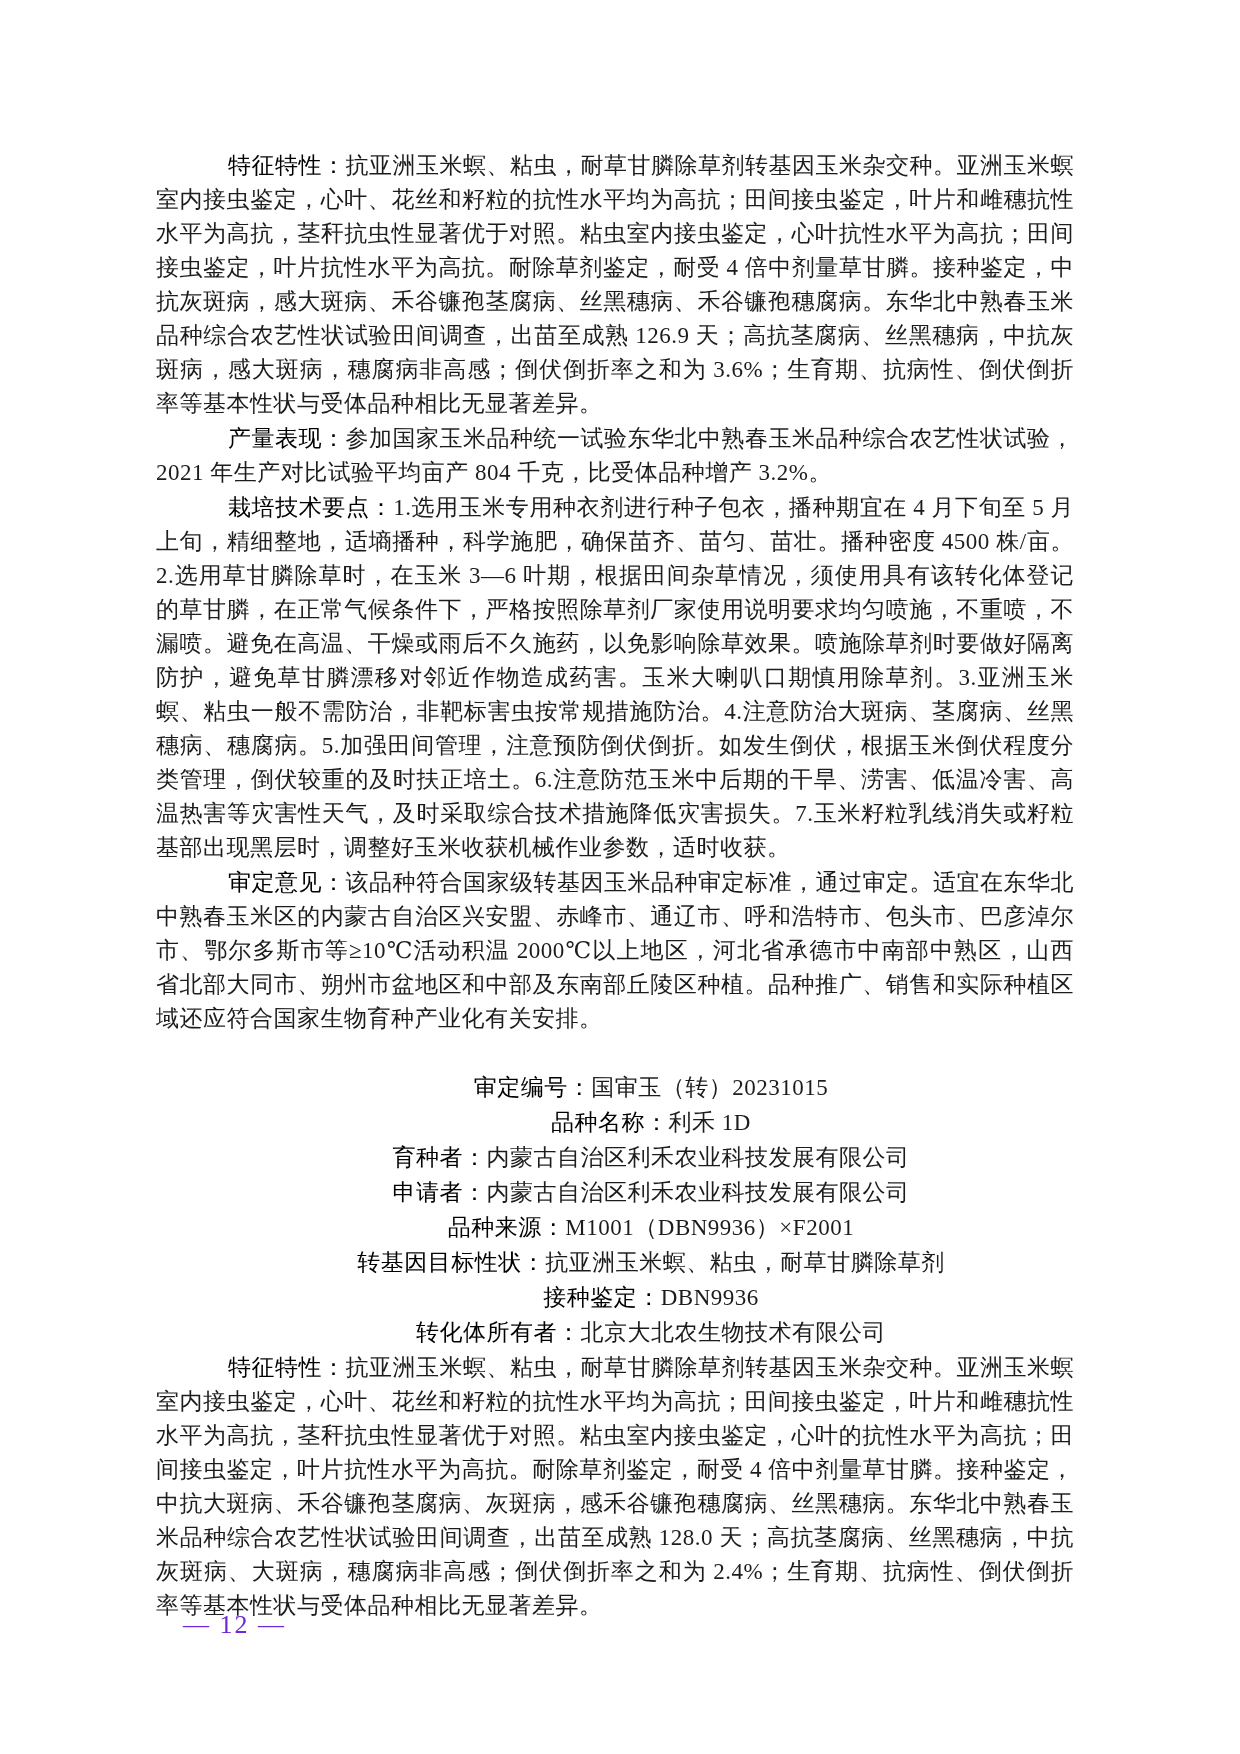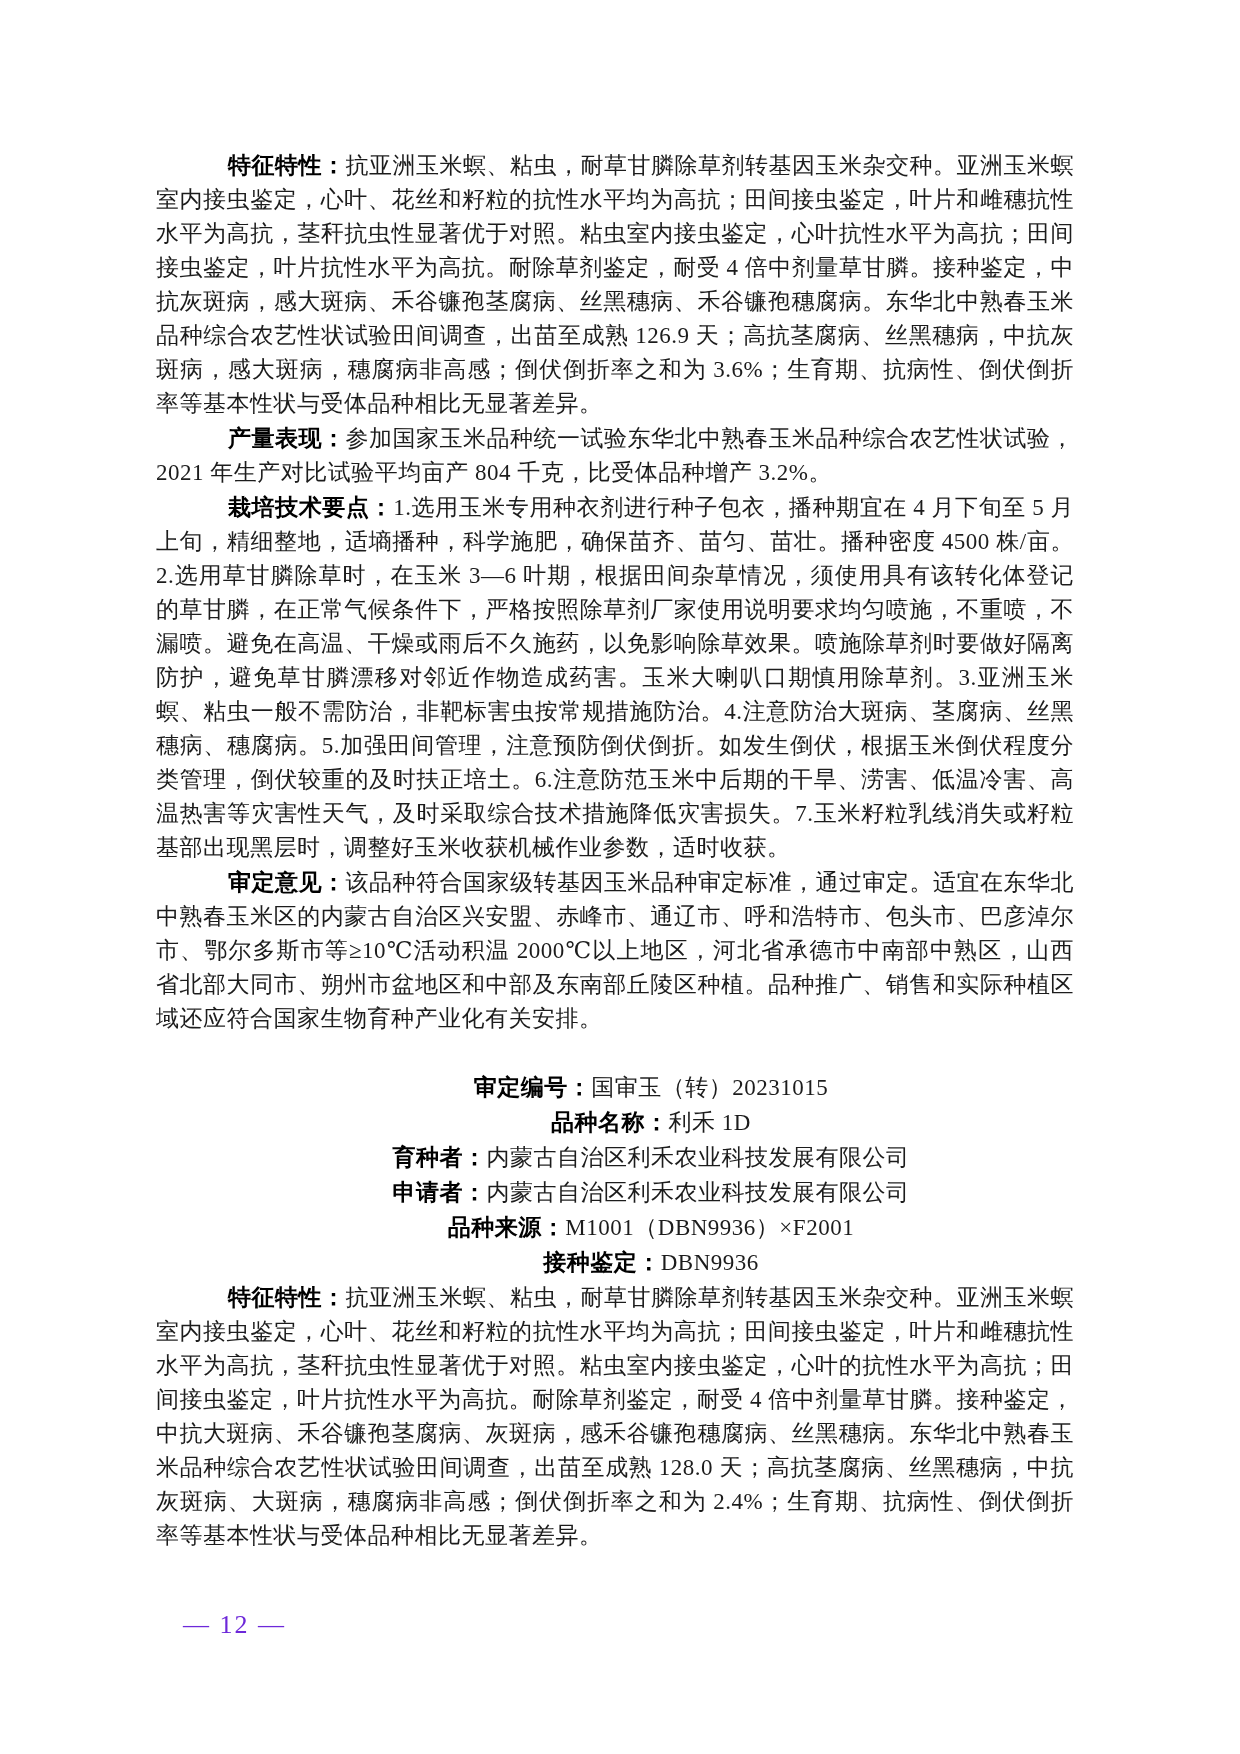--- a/index.html
+++ b/index.html
@@ -29,21 +29,21 @@
     text-align: justify;
     text-indent: 72px;
     letter-spacing: 0.5px;
   }
   p.field {
     text-align: center;
     white-space: nowrap;
   }
   .lbl {
     font-family: "Liberation Sans", "DejaVu Sans", sans-serif;
-    font-weight: 700;
+    font-weight: 400;
     color: #000000;
   }
   .spacer {
     height: 34px;
   }
   .footer {
     position: absolute;
     left: 183px;
     top: 1608px;
     font-size: 26px;
@@ -72,23 +72,25 @@
     <p class="field"><span class="lbl">审定编号：</span><span>国审玉（转）20231015</span></p>
 
     <p class="field"><span class="lbl">品种名称：</span><span>利禾 1D</span></p>
 
     <p class="field"><span class="lbl">育种者：</span><span>内蒙古自治区利禾农业科技发展有限公司</span></p>
 
     <p class="field"><span class="lbl">申请者：</span><span>内蒙古自治区利禾农业科技发展有限公司</span></p>
 
     <p class="field"><span class="lbl">品种来源：</span><span>M1001（DBN9936）×F2001</span></p>
 
+    <p class="field"><span class="lbl">转基因目标性状：</span><span>抗亚洲玉米螟、粘虫，耐草甘膦除草剂</span></p>
 
     <p class="field"><span class="lbl">接种鉴定：</span><span>DBN9936</span></p>
 
+    <p class="field"><span class="lbl">转化体所有者：</span><span>北京大北农生物技术有限公司</span></p>
 
 
     <p class="para"><span class="lbl">特征特性：</span><span>抗亚洲玉米螟、粘虫，耐草甘膦除草剂转基因玉米杂交种。亚洲玉米螟室内接虫鉴定，心叶、花丝和籽粒的抗性水平均为高抗；田间接虫鉴定，叶片和雌穗抗性水平为高抗，茎秆抗虫性显著优于对照。粘虫室内接虫鉴定，心叶的抗性水平为高抗；田间接虫鉴定，叶片抗性水平为高抗。耐除草剂鉴定，耐受 4 倍中剂量草甘膦。接种鉴定，中抗大斑病、禾谷镰孢茎腐病、灰斑病，感禾谷镰孢穗腐病、丝黑穗病。东华北中熟春玉米品种综合农艺性状试验田间调查，出苗至成熟 128.0 天；高抗茎腐病、丝黑穗病，中抗灰斑病、大斑病，穗腐病非高感；倒伏倒折率之和为 2.4%；生育期、抗病性、倒伏倒折率等基本性状与受体品种相比无显著差异。</span></p>
 
   </div>
 
   <div class="footer">
     <span>— 12 —</span>
   </div>
 </div>

